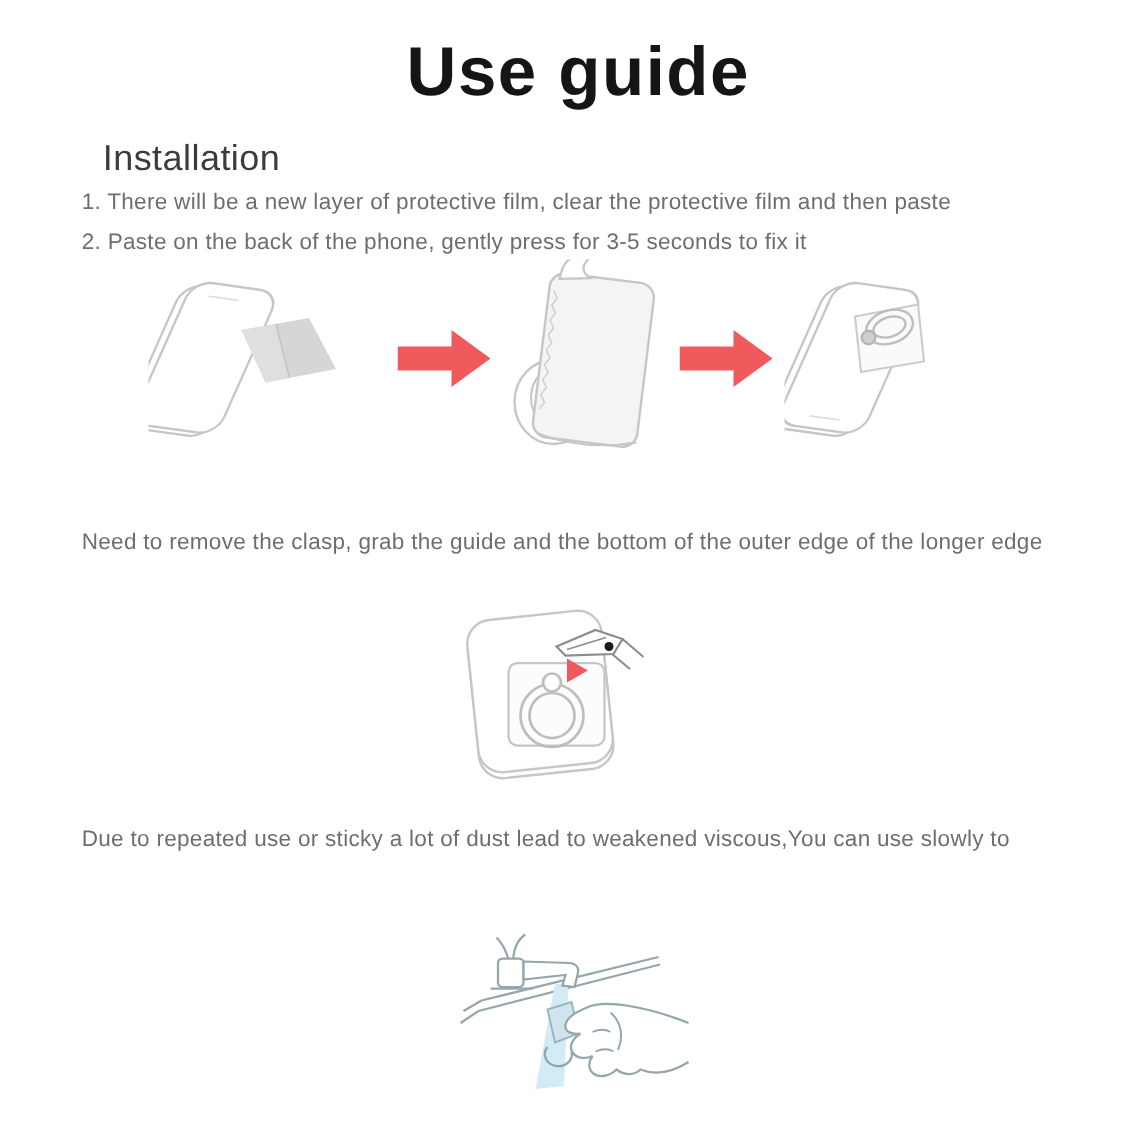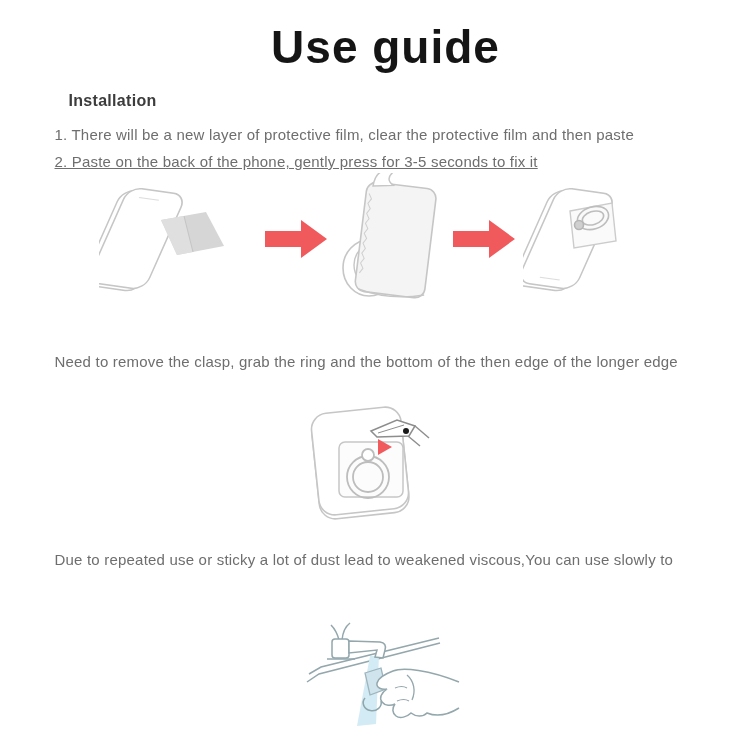--- a/index.html
+++ b/index.html
@@ -1,26 +1,26 @@
 <!DOCTYPE html>
 <html style="--bg: #ffffff; --title: #151515; --heading: #3c3c3c; --text: #6e6e6e; --arrow: #f15a5c;"><head>
 <meta charset="utf-8">
 <style>
   html,body{margin:0;padding:0;background:#ffffff;}
   body{font-family:"Liberation Sans","DejaVu Sans",sans-serif;}
   .page{position:relative;width:729px;height:750px;background:var(--bg,#fff);overflow:hidden;margin:0 auto;}
   .title{position:absolute;top:20px;left:0;width:750px;text-align:center;
          font-size:46px;font-weight:600;color:var(--title,#151515);letter-spacing:1px;margin:0;}
-  .heading{position:absolute;left:58px;margin:0;font-size:16px;font-weight:700;
+  .heading{position:absolute;left:58px;margin:0;font-size:24px;font-weight:400;
            color:var(--heading,#3c3c3c);letter-spacing:.3px;}
   .body-line{position:absolute;left:44px;margin:0;font-size:15px;font-weight:400;
              color:var(--text,#6e6e6e);letter-spacing:.2px;white-space:nowrap;}
   .h-install{top:92px;}
   .step-1{top:126px;}
-  .step-2{top:153px;text-decoration:underline;}
+  .step-2{top:153px;}
   .row-install{position:absolute;top:172px;left:0;width:750px;height:134px;
                display:flex;align-items:center;justify-content:center;gap:6px;}
   .h-disassemble{top:321px;}
   .d-line-1{top:353px;}
   .d-line-2{top:380px;}
   .illo-disassemble{position:absolute;top:400px;left:50%;margin-left:-96px;}
   .h-cleaning{top:519px;}
   .c-line-1{top:551px;}
   .c-line-2{top:578px;}
   .illo-cleaning{position:absolute;top:612px;left:288px;}
@@ -84,21 +84,21 @@
       </g>
       <polygon points="47,38 89,30 93,68 51,75" fill="#fafafa" stroke="#cccccc" stroke-width="1.4"></polygon>
       <g fill="none" stroke="#bdbdbd" stroke-width="1.6">
         <ellipse cx="70" cy="45" rx="16" ry="11" transform="rotate(-18 70 45)"></ellipse>
         <ellipse cx="70" cy="45" rx="11" ry="6.5" transform="rotate(-18 70 45)"></ellipse>
         <circle cx="56" cy="52" r="4.5" fill="#cfcfcf" stroke="#b5b5b5"></circle>
       </g>
     </svg>
   </div>
 
-  <p class="body-line d-line-1">Need to remove the clasp, grab the ring and the bottom of the then edge of the longer edge</p>
+  <p class="body-line d-line-1">Need to remove the clasp, grab the guide and the bottom of the outer edge of the longer edge</p>
 
   <svg class="illo-disassemble" width="200" height="125" viewBox="0 0 200 125">
     <g transform="rotate(-6 81 61)" fill="#ffffff" stroke="#c6c6c6" stroke-width="1.6">
       <rect x="36" y="14" width="90" height="102" rx="16"></rect>
       <rect x="36" y="10" width="90" height="102" rx="16"></rect>
     </g>
     <rect x="60" y="42" width="64" height="55" rx="6" fill="#fcfcfc" stroke="#c6c6c6" stroke-width="1.5"></rect>
     <g fill="none" stroke="#bdbdbd" stroke-width="1.8">
       <circle cx="89" cy="77" r="21"></circle>
       <circle cx="89" cy="77" r="15"></circle>

